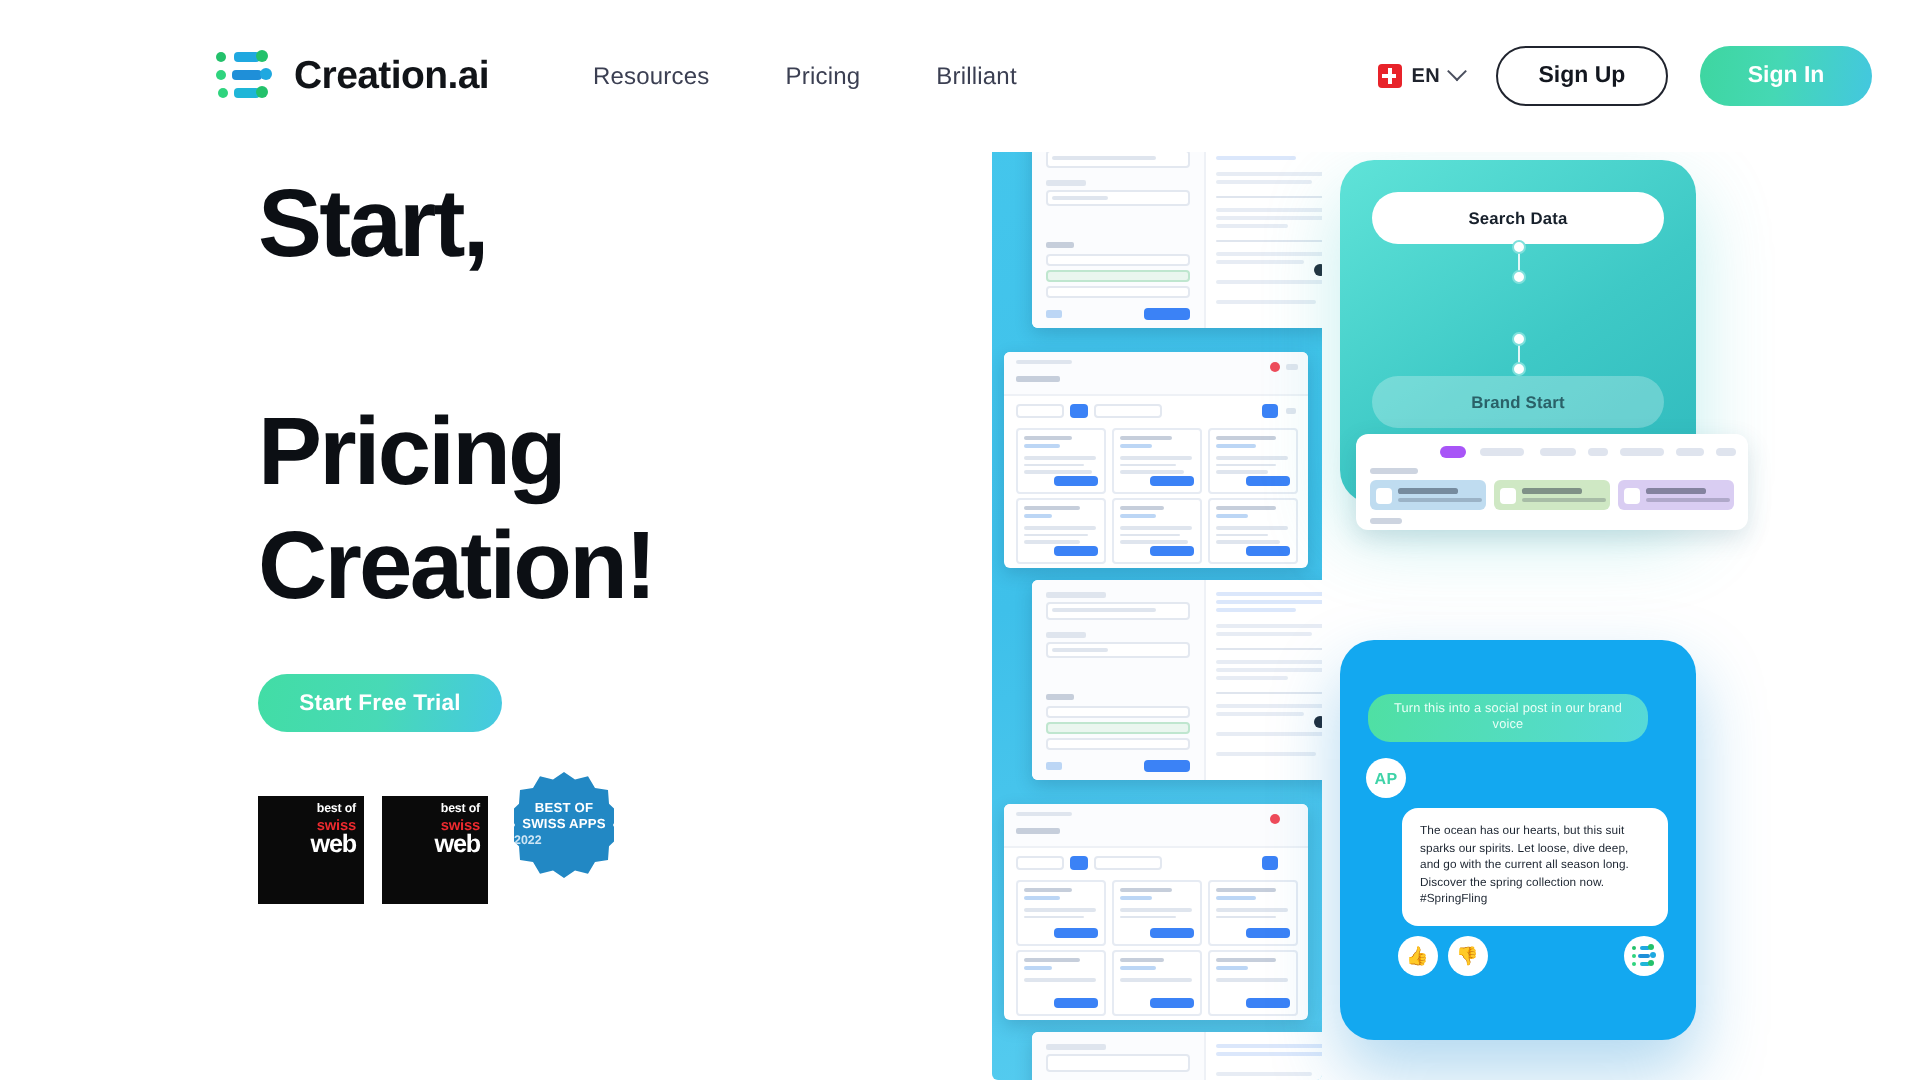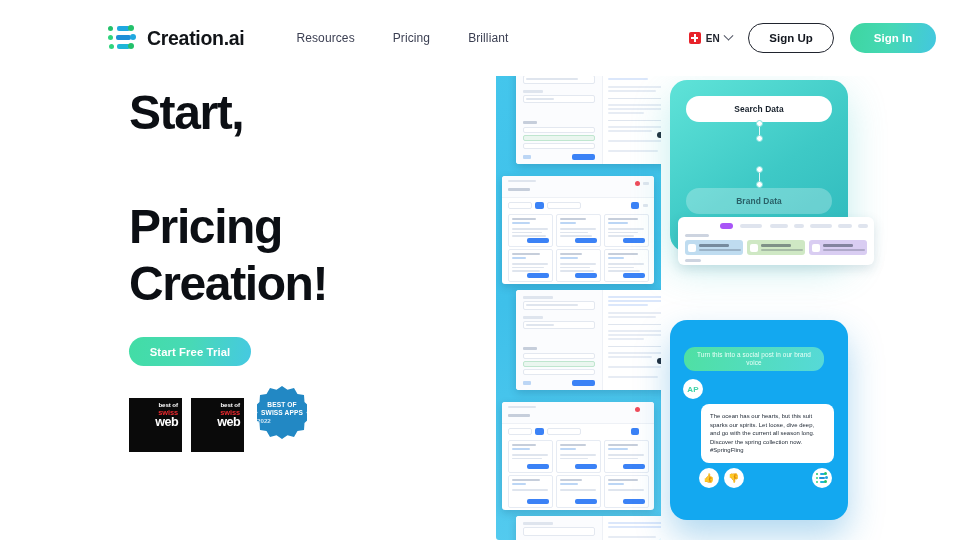--- a/index.html
+++ b/index.html
@@ -494,21 +494,21 @@
 
     <div class="flow-glow"></div>
     <div class="flow">
       <div class="pill pill-1">Search Data</div>
       <i class="connector conn-1"></i>
       <i class="dot d1"></i>
       <i class="dot d2"></i>
       <i class="connector conn-2"></i>
       <i class="dot d3"></i>
       <i class="dot d4"></i>
-      <div class="pill pill-3">Brand Data</div>
+      <div class="pill pill-3">Brand Start</div>
 
       <div class="flow-panel">
         <i class="fp-tabpill"></i>
         <i class="fp-tab" style="left:62px;width:22px"></i>
         <i class="fp-tab" style="left:92px;width:18px"></i>
         <i class="fp-tab" style="left:116px;width:10px"></i>
         <i class="fp-tab" style="left:132px;width:22px"></i>
         <i class="fp-tab" style="left:160px;width:14px"></i>
         <i class="fp-tab" style="left:180px;width:10px"></i>
         <i class="fp-lbl"></i>

